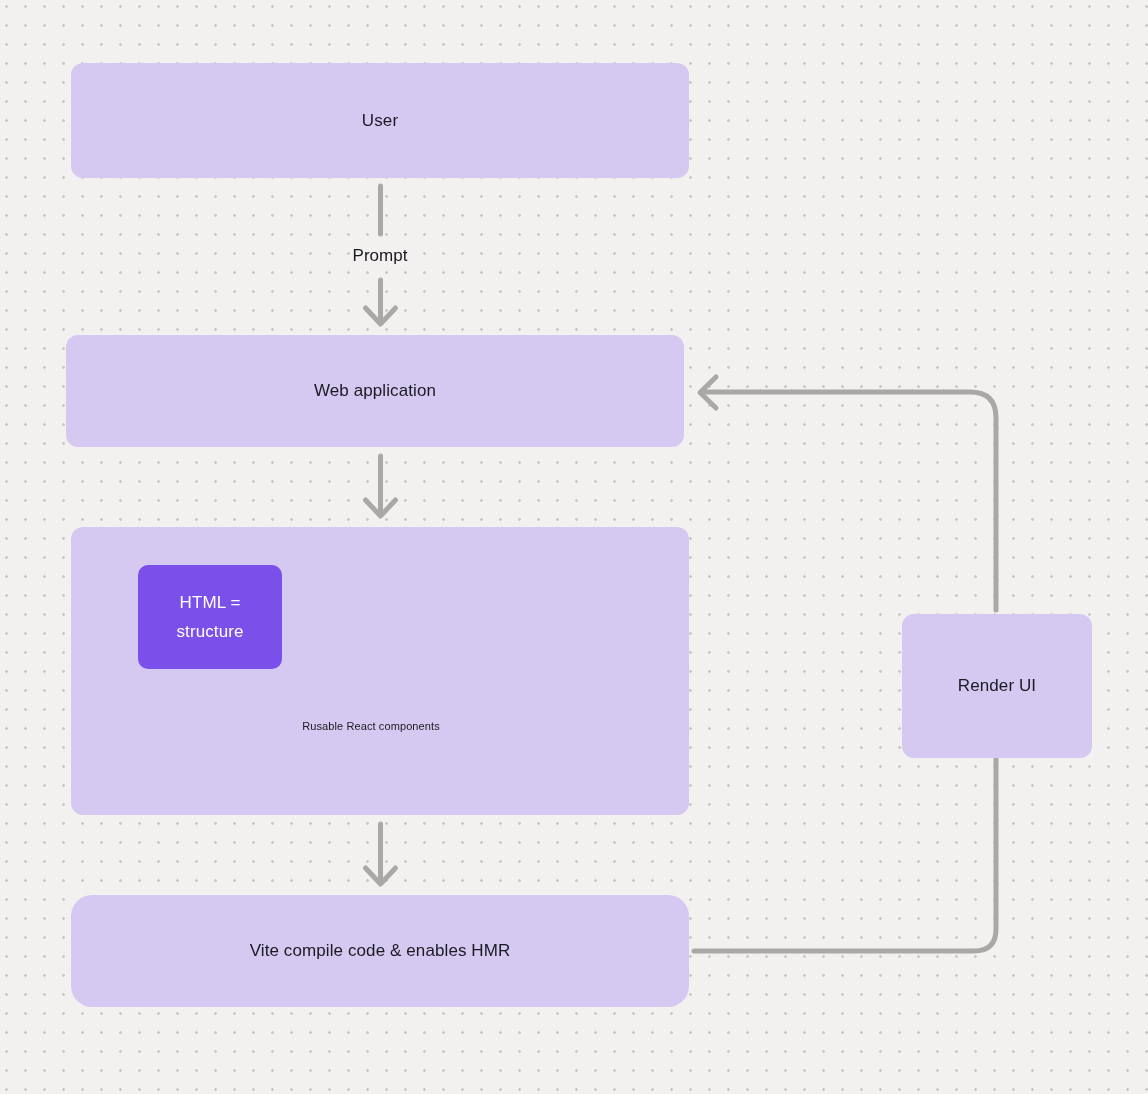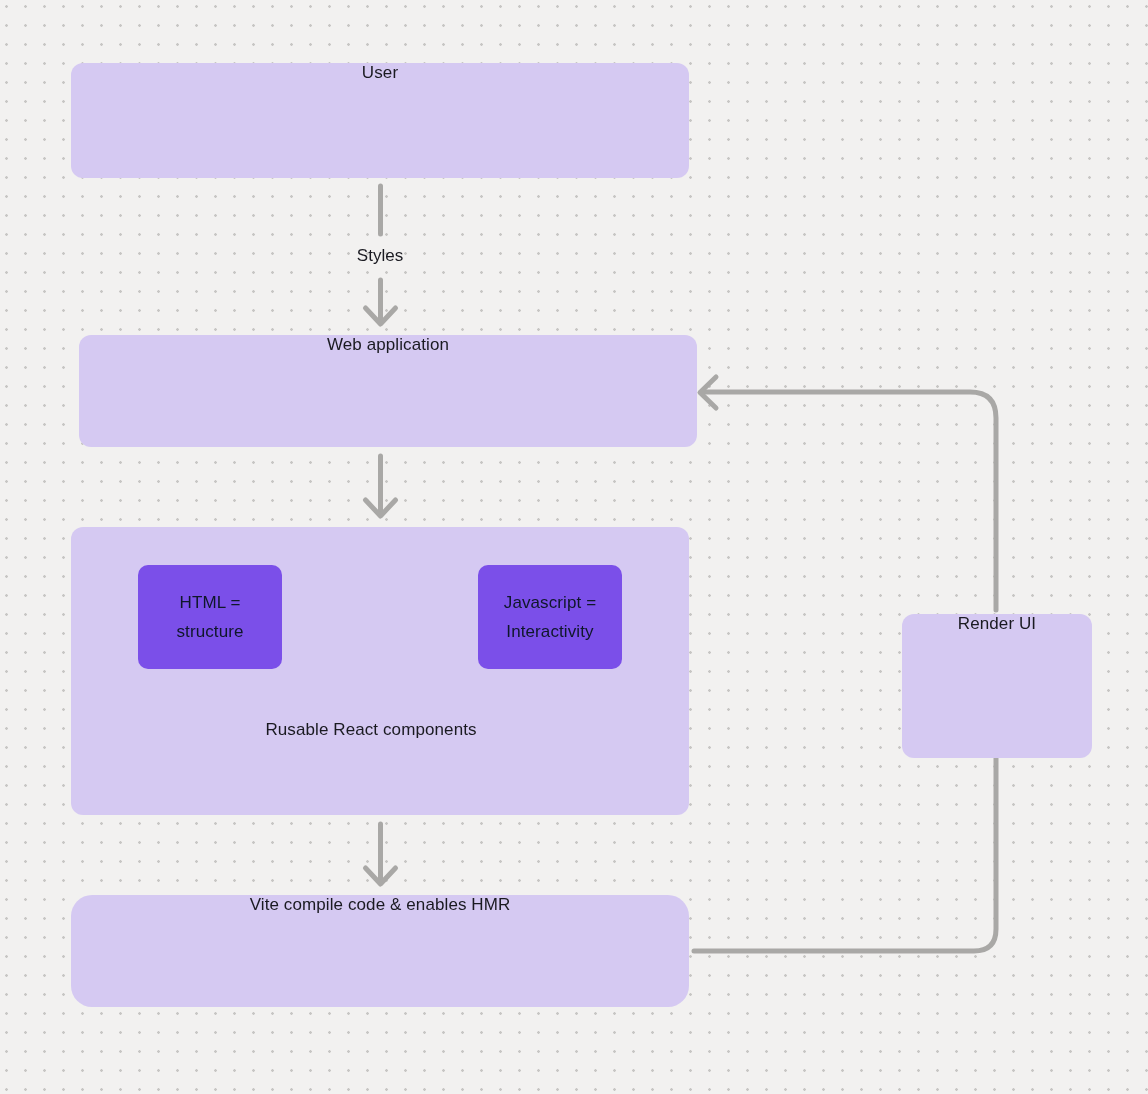--- a/index.html
+++ b/index.html
@@ -21,58 +21,58 @@
     position: absolute;
     left: 0; top: 0;
     width: 1148px; height: 1094px;
     pointer-events: none;
   }
   .node {
     position: absolute;
     background: #d5c9f2;
     border-radius: 12px;
     display: flex;
-    align-items: flex-start;
+    align-items: center;
     justify-content: center;
     color: #1a1a21;
     font-size: 17px;
     letter-spacing: 0.1px;
   }
   .node-user            { left: 71px;  top: 63px;  width: 618px; height: 115px; }
-  .node-webapp          { left: 79px;  top: 335px; width: 618px; height: 112px; }
+  .node-webapp          { left: 66px;  top: 335px; width: 618px; height: 112px; }
   .node-group           { left: 71px;  top: 527px; width: 618px; height: 288px; display: block; }
   .node-vite            { left: 71px;  top: 895px; width: 618px; height: 112px; border-radius: 21px; }
   .node-render          { left: 902px; top: 614px; width: 190px; height: 144px; }
   .chip {
     position: absolute;
     top: 38px;
     width: 144px;
     height: 104px;
     background: #7b4fe9;
     border-radius: 10px;
     display: flex;
     align-items: center;
     justify-content: center;
-    color: #0f172a;
+    color: #ffffff;
     font-size: 17px;
     font-weight: 500;
     text-align: center;
     line-height: 29px;
     white-space: pre-line;
   }
   .chip-html { left: 67px; }
   .chip-css  { left: 237px; }
   .chip-js   { left: 407px; }
   .group-label {
     position: absolute;
     left: 0; right: 18px;
     top: 193px;
     text-align: center;
     color: #1a1a21;
-    font-size: 17px;
+    font-size: 11px;
   }
   .edge-label {
     position: absolute;
     left: 380px;
     top: 256px;
     transform: translate(-50%, -50%);
     color: #1a1a21;
     font-size: 17px;
   }
 </style>
@@ -109,34 +109,30 @@
         <path d="M 996 610 L 996 418 Q 996 392 970 392 L 703 392"></path>
         <path d="M 716 377 L 700 392.5 L 716 408"></path>
       </g>
     </g>
   </svg>
 
   <div class="node node-user">
     <span>User</span>
   </div>
 
-  <div class="edge-label">Styles</div>
+  <div class="edge-label">Prompt</div>
 
   <div class="node node-webapp">
     <span>Web application</span>
   </div>
 
   <div class="node node-group">
     <div class="chip chip-html">
       <span>HTML =
 structure</span>
-    </div>
-    <div class="chip chip-js">
-      <span>Javascript =
-Interactivity</span>
     </div>
     <div class="group-label">Rusable React components</div>
   </div>
 
   <div class="node node-vite">
     <span>Vite compile code &amp; enables HMR</span>
   </div>
 
   <div class="node node-render">
     <span>Render UI</span>

